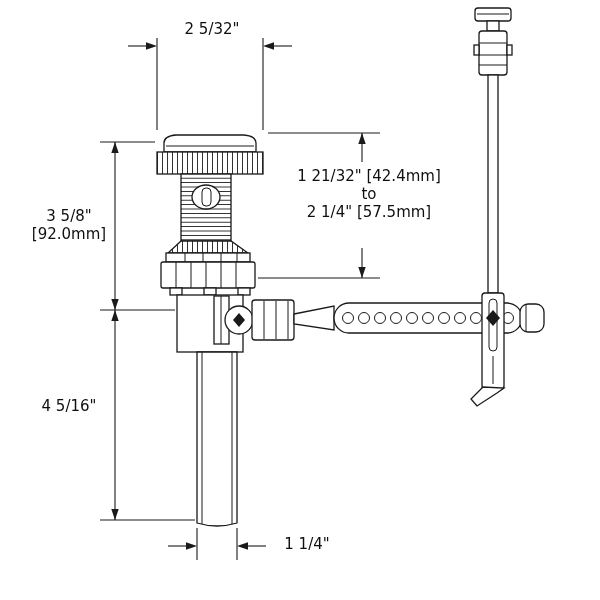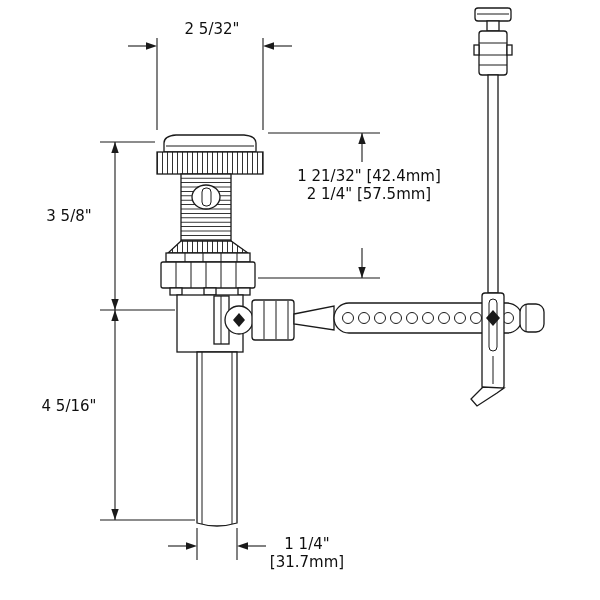--- a/index.html
+++ b/index.html
@@ -177,29 +177,30 @@
       </g>
     </g>
   </svg>
 
   <div class="dim-label dim-top">
     <div>2 5/32"</div>
   </div>
 
   <div class="dim-label dim-left-upper">
     <div>3 5/8"</div>
+    <div>[92.0mm]</div>
   </div>
 
   <div class="dim-label dim-right">
     <div>1 21/32" [42.4mm]</div>
+    <div>to</div>
     <div>2 1/4" [57.5mm]</div>
   </div>
 
   <div class="dim-label dim-left-lower">
     <div>4 5/16"</div>
   </div>
 
   <div class="dim-label dim-bottom">
     <div>1 1/4"</div>
-    <div>[31.7mm]</div>
   </div>
 
 </div>
 
 </body></html>

